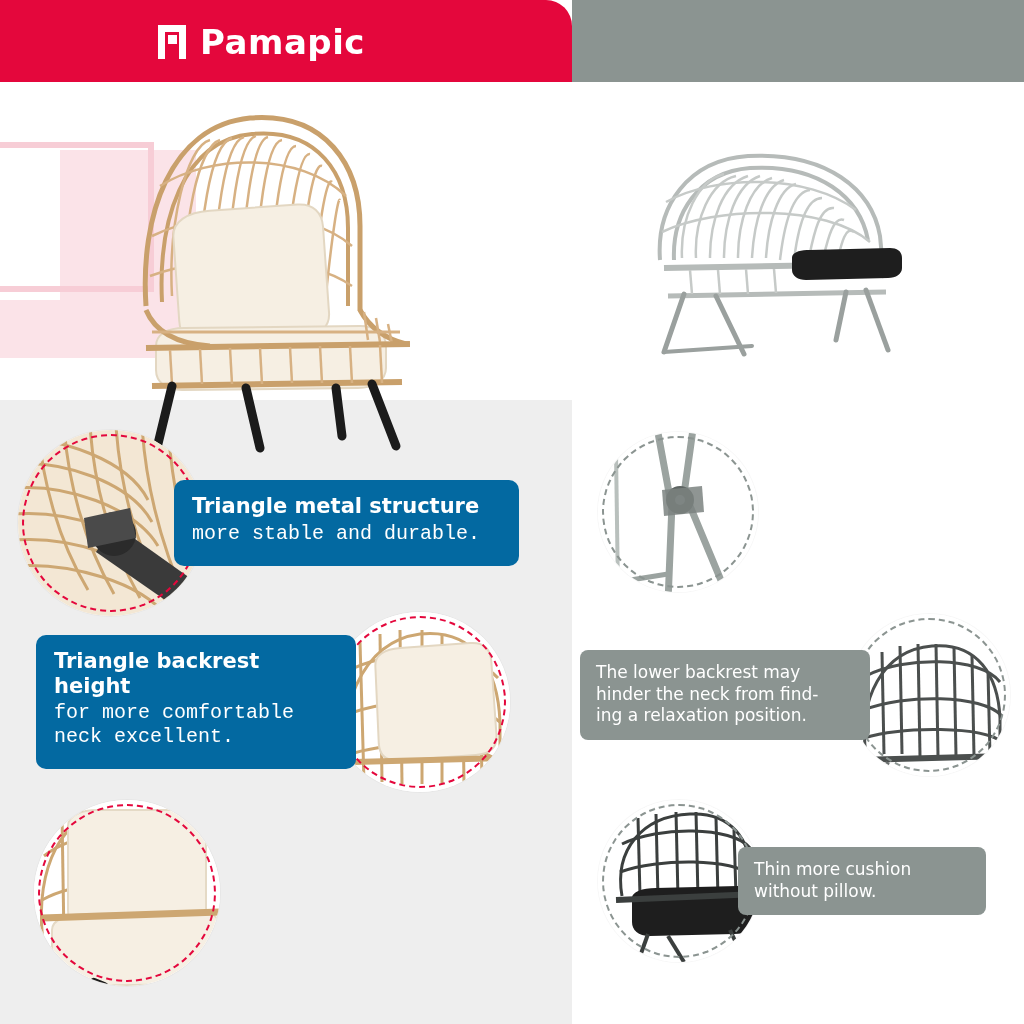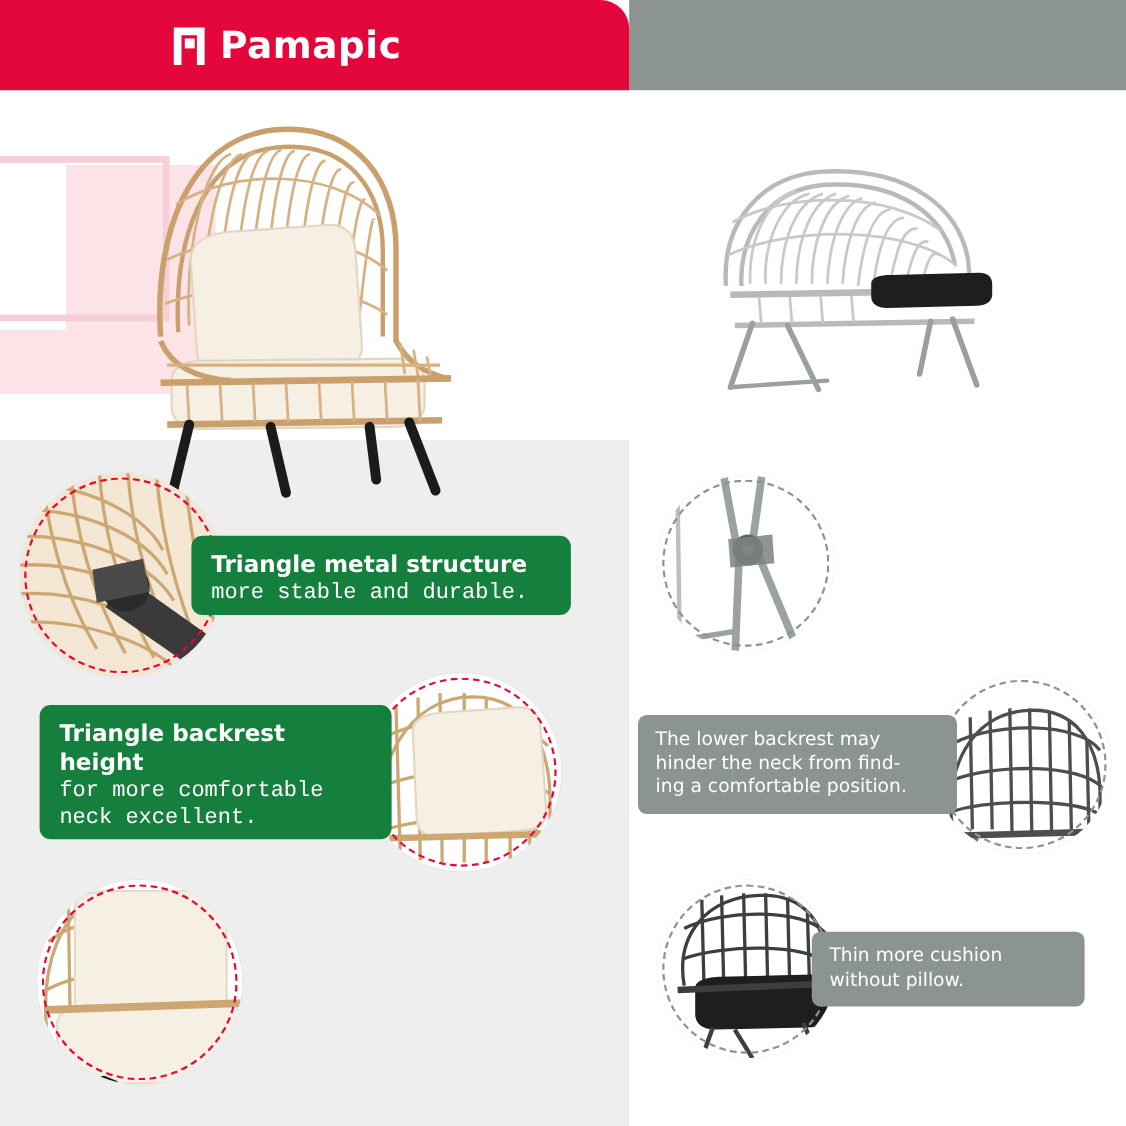--- a/index.html
+++ b/index.html
@@ -118,24 +118,24 @@
     content: "";
     position: absolute; inset: 4px;
     border-radius: 50%;
     border: 2px dashed #e4073c;
     pointer-events: none;
   }
   .bubble.grey::after {
     border-color: #8b9491;
   }
   .label-red {
-    background: #15803d;
+    background: #0369a1;
     color: #ffffff;
     border-radius: 10px;
-    padding: 14px 18px 7px 18px;
+    padding: 14px 18px 20px 18px;
     line-height: 1.2;
   }
   .label-grey {
     background: #8b9491;
     color: #ffffff;
     border-radius: 8px;
     padding: 12px 16px 13px 16px;
     line-height: 1.28;
   }
   .lbl-strong {
@@ -443,21 +443,21 @@
         <path d="M10 146 L158 142" stroke="#4b4f4e" stroke-width="6" fill="none"></path>
         <g stroke="#6a6f6e" stroke-width="4">
           <path d="M40 148 L34 162"></path>
             <path d="M130 146 L140 162"></path>
         </g>
       </svg>
     </div>
     <div class="label-grey">
       <span class="lbl-grey-text">The lower backrest may
 hinder the neck from find-
-ing a comfortable position.</span>
+ing a relaxation position.</span>
     </div>
   </div>
 
   <div class="feat" id="feat-r3">
     <div class="bubble grey">
       <svg width="162" height="162" viewBox="0 0 162 162">
         <rect width="162" height="162" fill="#ffffff"></rect>
         <g stroke="#3b3f3e" stroke-width="3" fill="none">
           <path d="M24 96 C16 50 44 16 92 14 C134 12 152 40 154 76"></path>
           <path d="M40 18 L42 96"></path>

